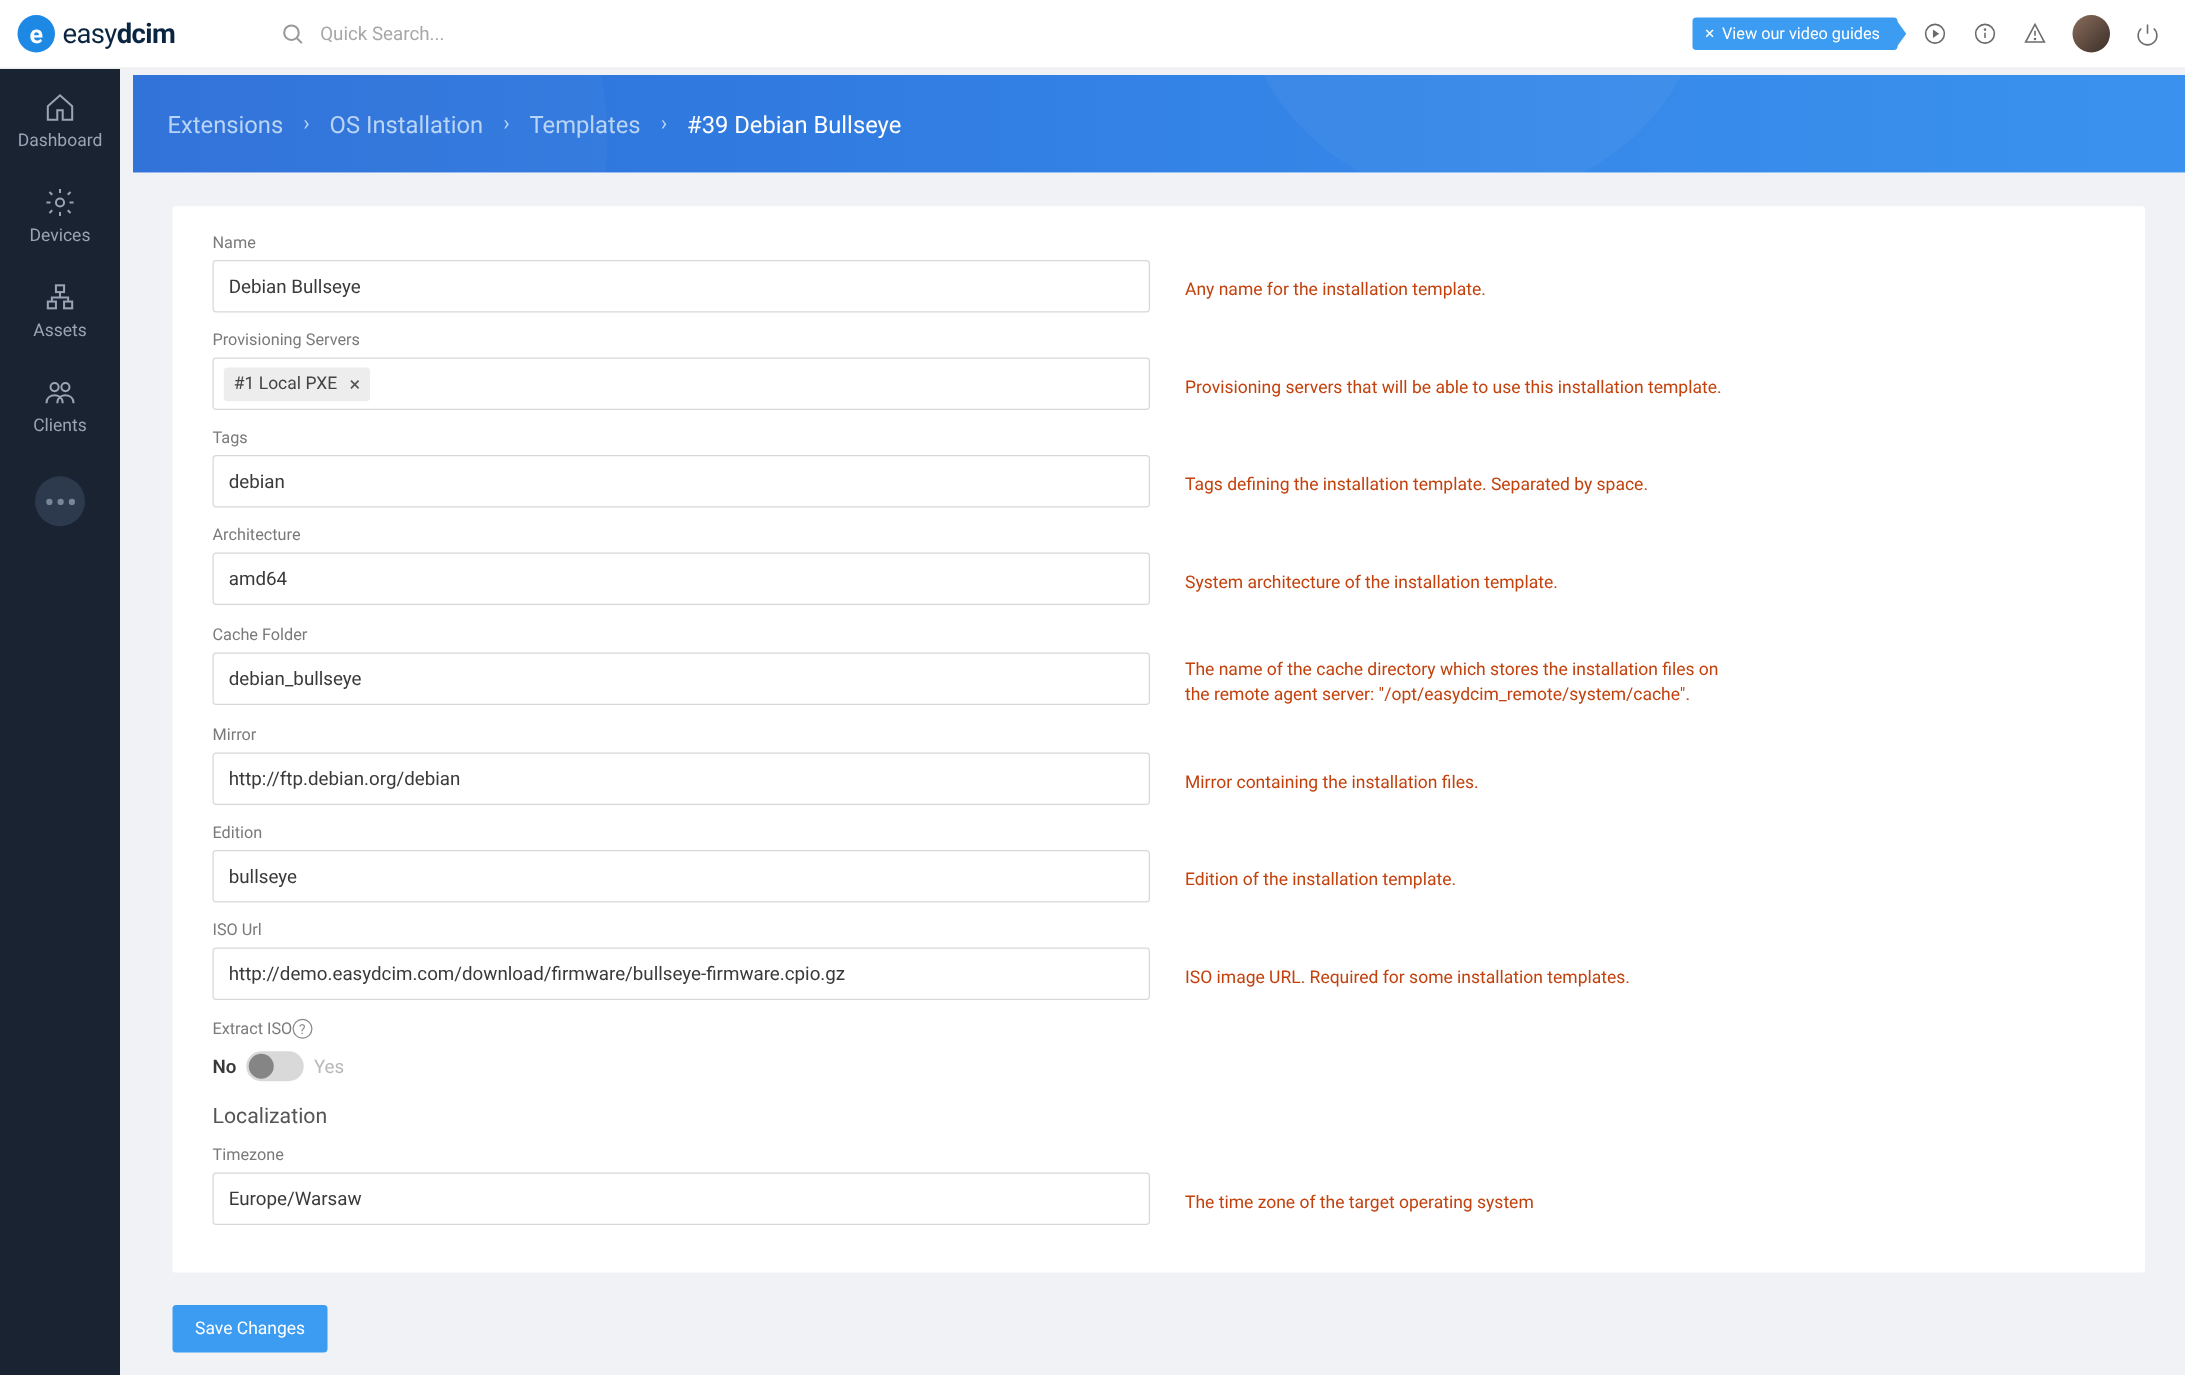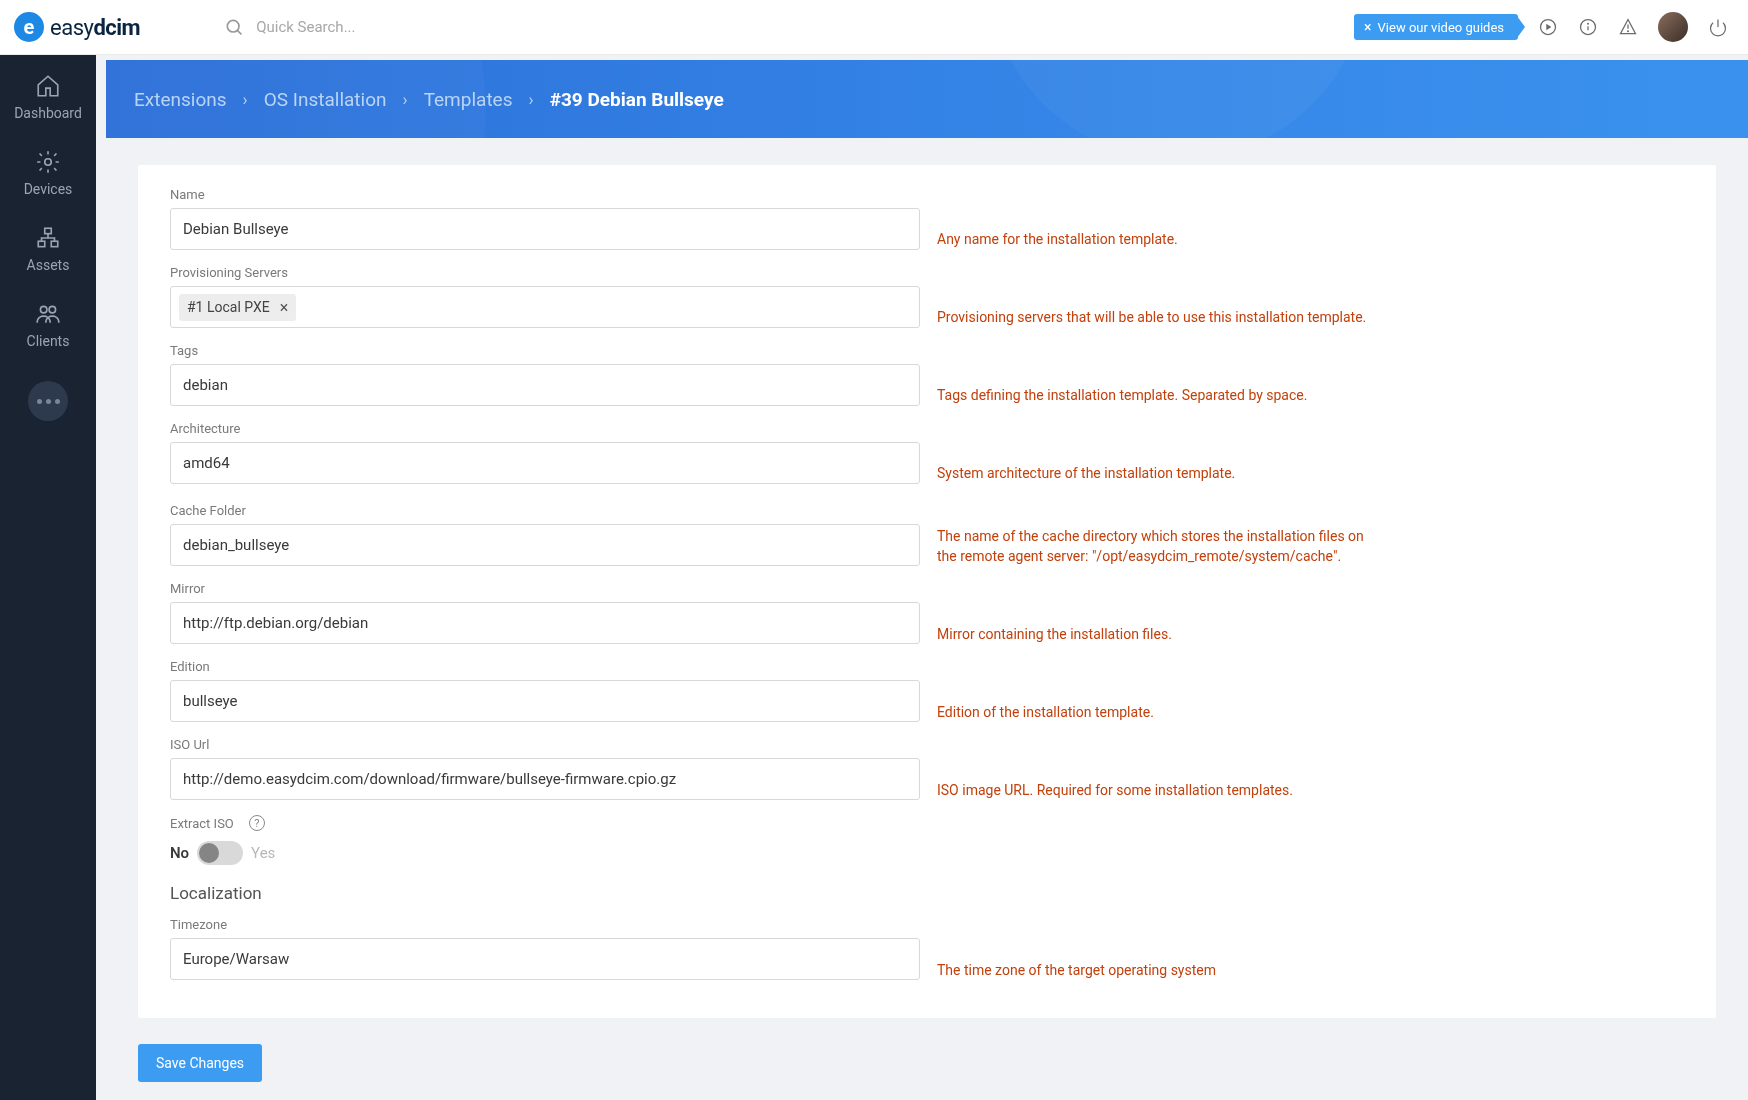--- a/index.html
+++ b/index.html
@@ -32,37 +32,37 @@
 .nav-more-dots span { width: 5px; height: 5px; border-radius: 50%; background: #7a8599; }
 
 
 .banner { position: fixed; top: 60px; left: 106px; right: 0; height: 78px; background: linear-gradient(90deg, #2c6fd8, #3586e8 60%, #3b92ee); display: flex; align-items: center; padding-left: 28px; overflow: hidden; }
 .banner::before, .banner::after { content: ''; position: absolute; border-radius: 50%; }
 .banner::before { width: 500px; height: 500px; background: rgba(255,255,255,0.03); left: -120px; top: -200px; }
 .banner::after { width: 380px; height: 380px; background: rgba(255,255,255,0.04); right: 380px; top: -280px; }
 .crumb { display: flex; align-items: center; gap: 16px; font-size: 19px; position: relative; z-index: 1; }
 .crumb-item { color: #b9d4f5; cursor: pointer; }
 .crumb-sep { color: #b9d4f5; font-size: 17px; }
-.crumb-active { color: #fff; font-weight: 700; }
+.crumb-active { color: #fff; font-weight: 400; }
 
 
 .content { position: absolute; top: 133px; left: 106px; right: 0; bottom: 0; display: flex; flex-direction: column; }
 .scroll-area { flex: 1; overflow-y: auto; padding: 32px 32px 0 32px; }
 .card { background: #fff; border-radius: 2px; padding: 22px 32px 38px 32px; }
-.form-row { display: flex; gap: 17px; margin-bottom: 15px; align-items: flex-end; }
+.form-row { display: flex; gap: 28px; margin-bottom: 15px; align-items: center; }
 .form-left { width: 750px; flex-shrink: 0; }
 .form-label { color: #7a7a7a; font-size: 13px; margin-bottom: 6px; display: block; }
 .form-input { width: 100%; border: 1px solid #d8d8d8; border-radius: 3px; padding: 8px 12px; font-size: 15px; color: #3a3a3a; outline: none; background: #fff; height: 42px; }
 .tag-box { width: 100%; border: 1px solid #d8d8d8; border-radius: 3px; padding: 6px 8px; min-height: 42px; display: flex; align-items: center; gap: 6px; }
 .tag-chip { background: #ededed; border-radius: 3px; padding: 4px 8px; font-size: 14px; color: #444; display: flex; align-items: center; gap: 10px; }
 .tag-chip-x { cursor: pointer; font-size: 16px; color: #555; }
 .form-help { color: #c2410c; font-size: 14px; padding-top: 28px; flex: 1; line-height: 1.4; max-width: 430px; }
 .section-title { color: #555; font-size: 17px; margin: 18px 0 14px 0; }
 .extract-row { display: flex; align-items: center; gap: 8px; margin-bottom: 12px; }
-.label-with-help { display: flex; align-items: center; gap: 15px; }
+.label-with-help { display: flex; align-items: center; gap: 0; }
 .help-q { width: 16px; height: 16px; border: 1.5px solid #8a8a8a; border-radius: 50%; display: flex; align-items: center; justify-content: center; font-size: 11px; color: #8a8a8a; }
 .toggle-wrap { display: flex; align-items: center; gap: 8px; margin-top: 2px; }
 .toggle-label { font-size: 15px; }
 .toggle-no { color: #3a3a3a; font-weight: 600; }
 .toggle-yes { color: #b8b8b8; }
 .toggle { width: 46px; height: 24px; background: #d9d9d9; border-radius: 20px; position: relative; cursor: pointer; }
 .toggle-knob { position: absolute; left: 2px; top: 2px; width: 20px; height: 20px; background: #858585; border-radius: 50%; }
 
 
 .footer { padding: 18px 32px; }

